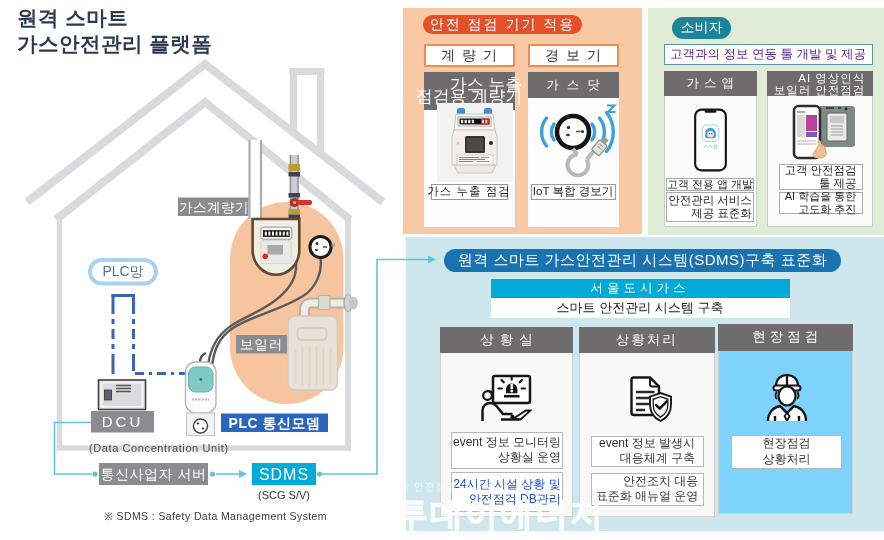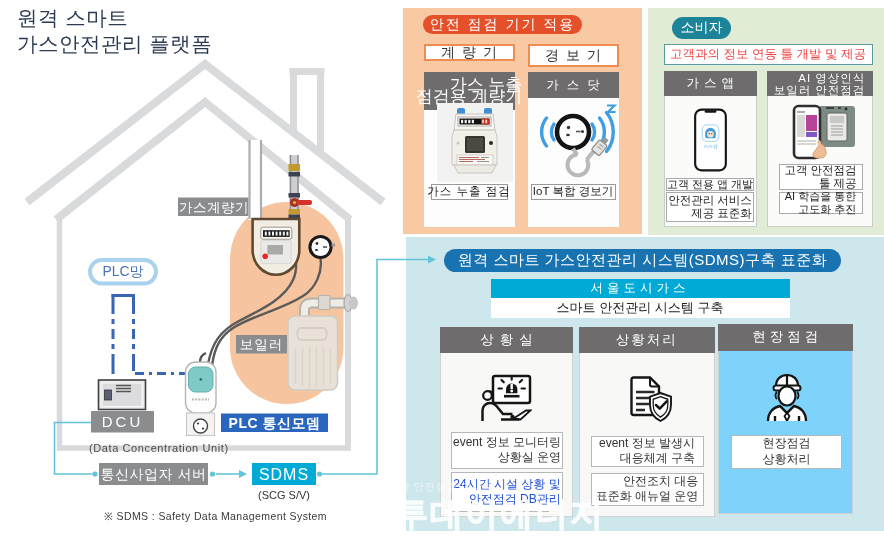--- a/index.html
+++ b/index.html
@@ -5,27 +5,27 @@
 *{margin:0;padding:0;box-sizing:border-box}
 html,body{width:884px;height:540px;background:#fff;overflow:hidden}
 .canvas{position:relative;width:884px;height:540px;background:#fff;overflow:hidden;font-family:"Liberation Sans",sans-serif}
 .abs{position:absolute}
 .ctr{display:flex;align-items:center;justify-content:center;text-align:right;white-space:nowrap}
 </style>
 </head>
 <body>
 <div class="canvas">
 
-<div class="abs" style="left:17px;top:5px;font-size:20.5px;font-weight:normal;color:#2b3a52;line-height:26px;letter-spacing:0.5px">원격 스마트<br>가스안전관리 플랫폼</div>
+<div class="abs" style="left:17px;top:5px;font-size:20.5px;font-weight:bold;color:#2b3a52;line-height:26px;letter-spacing:0.5px">원격 스마트<br>가스안전관리 플랫폼</div>
 
 <div class="abs" style="left:403px;top:8px;width:239px;height:226px;background:#f8c9a3">
 
   <div class="abs ctr" style="left:20px;top:7px;width:159px;height:19px;border-radius:10px;background:#e4502a;color:#fff;font-size:14px;letter-spacing:2px">안전 점검 기기 적용</div>
 
-  <div class="abs ctr" style="left:20.5px;top:36px;width:91px;height:17px;background:#fff;border:2px solid #ee8c52;color:#333;font-size:14px;letter-spacing:7px;padding-left:7px">계량기</div>
+  <div class="abs ctr" style="left:20.5px;top:36px;width:91px;height:23px;background:#fff;border:2px solid #ee8c52;color:#333;font-size:14px;letter-spacing:7px;padding-left:7px">계량기</div>
 
   <div class="abs ctr" style="left:124.5px;top:36px;width:91px;height:23px;background:#fff;border:2px solid #ee8c52;color:#333;font-size:14px;letter-spacing:7px;padding-left:7px">경보기</div>
 
   <div class="abs" style="left:20.5px;top:64px;width:91px;height:155px;background:#fdfdfd">
 
     <div class="abs ctr" style="left:0;top:0;width:100%;height:38px;background:#6e6c6d;color:#fff;font-size:17px;line-height:12.5px">가스 누출<br>점검용 계량기</div>
 
     <div class="abs" style="left:13px;top:31px;width:76px;height:79px;background:#f2f2f0">
       <svg width="76" height="79" viewBox="0 0 76 79">
         <rect x="20" y="5" width="8" height="7" rx="2" fill="#3f8fd4"></rect>
@@ -92,21 +92,21 @@
     </div>
 
     <div class="abs ctr" style="left:3px;top:112px;width:85px;height:15.5px;background:#fff;border:1px solid #999;color:#222;font-size:11.5px">IoT 복합 경보기</div>
   </div>
 </div>
 
 <div class="abs" style="left:648px;top:8px;width:236px;height:227px;background:#e1ecd6">
 
   <div class="abs ctr" style="left:24px;top:9px;width:59px;height:22px;border-radius:11px;background:#1c8399;color:#fff;font-size:14px">소비자</div>
 
-  <div class="abs ctr" style="left:15.5px;top:36px;width:209px;height:20.5px;background:#fff;border:1.5px solid #5a99a0;color:#ef4444;font-size:12.5px">고객과의 정보 연동 툴 개발 및 제공</div>
+  <div class="abs ctr" style="left:15.5px;top:36px;width:209px;height:20.5px;background:#fff;border:1.5px solid #5a99a0;color:#4c1d95;font-size:12.5px">고객과의 정보 연동 툴 개발 및 제공</div>
 
   <div class="abs" style="left:15.5px;top:63px;width:93.5px;height:156px;background:#fbfbfa;border:1px solid #c9cec6">
 
     <div class="abs ctr" style="left:-1px;top:-1px;width:93.5px;height:25px;background:#6e6c6d;color:#fff;font-size:12.5px;letter-spacing:5px;padding-left:5px">가스앱</div>
 
     <div class="abs" style="left:29px;top:36px;width:33px;height:64px">
       <svg width="33" height="64" viewBox="0 0 34 65">
         <rect x="1.2" y="1.2" width="31.6" height="62.6" rx="6.5" fill="#fff" stroke="#151515" stroke-width="2.2"></rect>
         <rect x="11" y="1.8" width="12" height="2.6" rx="1.3" fill="#151515"></rect>
         <rect x="8.5" y="17" width="17" height="17" rx="4.5" fill="#fff" stroke="#badcf2" stroke-width="1.3"></rect>

